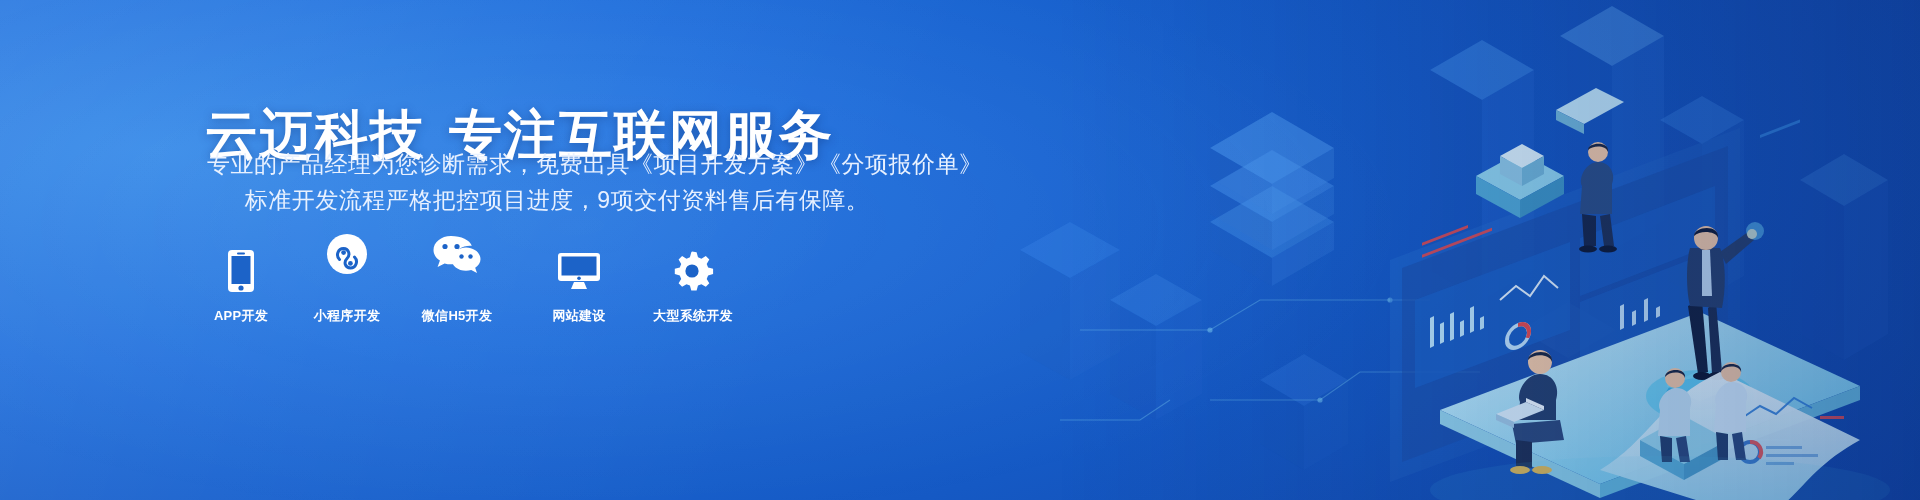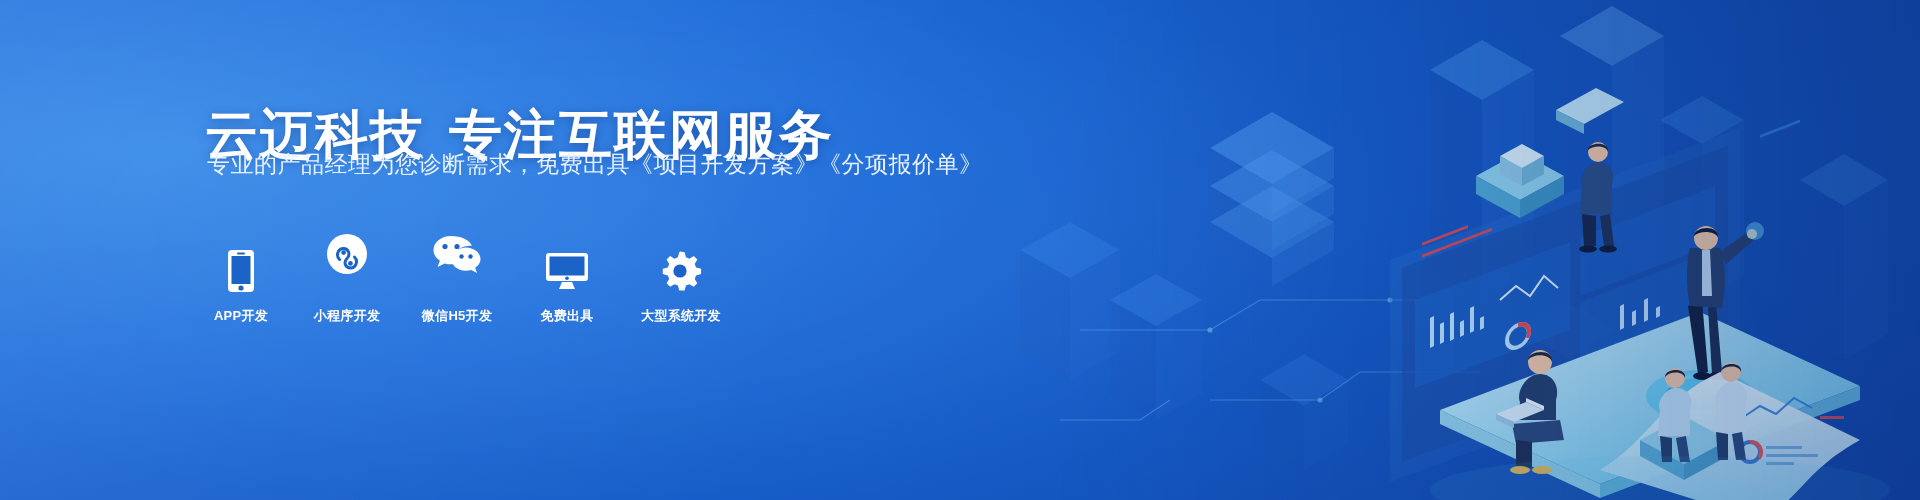--- a/index.html
+++ b/index.html
@@ -345,20 +345,21 @@
   <div class="vignette"></div>
 
   <div class="content">
 
     <h1 class="headline">
       <span>云迈科技</span><span class="gap"></span><span>专注互联网服务</span>
     </h1>
 
     <div class="subtitle">
       <div>专业的产品经理为您诊断需求，免费出具《项目开发方案》《分项报价单》</div>
+      <div>标准开发流程严格把控项目进度，9项交付资料售后有保障。</div>
     </div>
 
     <div class="services">
 
       <div class="service" style="margin-right:34px;">
         <span class="glyph">
           <svg width="32" height="44" viewBox="0 0 32 44">
             <rect x="3" y="1" width="26" height="42" rx="4" ry="4" fill="#ffffff"></rect>
             <rect x="6.5" y="7" width="19" height="28" fill="#1c63c8"></rect>
             <rect x="12" y="3.6" width="8" height="2" rx="1" fill="#1c63c8"></rect>
@@ -373,21 +374,21 @@
           <svg width="42" height="42" viewBox="0 0 42 42">
             <circle cx="21" cy="21" r="20" fill="#ffffff"></circle>
             <path d="M13.5 26.5 C9.5 22.5 12 15.5 17.5 15.5 C23 15.5 24.5 22 21 25.5 C17.5 29 19 35 24.5 35 C30 35 32.5 28 28.5 24" fill="none" stroke="#1c63c8" stroke-width="3" stroke-linecap="round"></path>
             <circle cx="17.6" cy="19.6" r="2.4" fill="#1c63c8"></circle>
             <circle cx="24.4" cy="30.4" r="2.4" fill="#1c63c8"></circle>
           </svg>
         </span>
         <span class="label">小程序开发</span>
       </div>
 
-      <div class="service" style="margin-right:34px;width:80px;gap:17px;">
+      <div class="service" style="margin-right:46px;width:80px;gap:17px;">
         <span class="glyph" style="width:50px;">
           <svg width="50" height="40" viewBox="0 0 50 40">
             <path d="M19 2 C9 2 1.5 8.4 1.5 16 C1.5 20.3 4 24.1 7.9 26.6 L5.6 33 L12.6 29.4 C14.6 30 16.8 30.3 19 30.3 C20 30.3 21 30.2 22 30.1 C21.3 28.6 21 27 21 25.3 C21 17.7 28.6 11.7 38 11.7 C38.6 11.7 39.2 11.7 39.8 11.8 C37.8 6.1 29.3 2 19 2 Z" fill="#ffffff"></path>
             <circle cx="13" cy="12.5" r="2.6" fill="#1c63c8"></circle>
             <circle cx="25" cy="12.5" r="2.6" fill="#1c63c8"></circle>
             <path d="M48.5 25.2 C48.5 18.8 42 13.6 34 13.6 C26 13.6 19.5 18.8 19.5 25.2 C19.5 31.6 26 36.8 34 36.8 C35.8 36.8 37.6 36.5 39.2 36.1 L45 39 L43.2 33.8 C46.4 31.7 48.5 28.6 48.5 25.2 Z" fill="#ffffff"></path>
             <circle cx="29.5" cy="22.5" r="2.2" fill="#1c63c8"></circle>
             <circle cx="38.5" cy="22.5" r="2.2" fill="#1c63c8"></circle>
           </svg>
         </span>
@@ -396,21 +397,21 @@
 
       <div class="service" style="margin-right:34px;">
         <span class="glyph">
           <svg width="44" height="38" viewBox="0 0 44 38">
             <rect x="1" y="1" width="42" height="28" rx="3" ry="3" fill="#ffffff"></rect>
             <rect x="4.5" y="4.5" width="35" height="19" fill="#1c63c8"></rect>
             <circle cx="22" cy="26.2" r="1.8" fill="#1c63c8"></circle>
             <path d="M17 30 L27 30 L30 37 L14 37 Z" fill="#ffffff"></path>
           </svg>
         </span>
-        <span class="label">免费出具</span>
+        <span class="label">网站建设</span>
       </div>
 
       <div class="service" style="width:88px;">
         <span class="glyph" style="width:42px;">
           <svg width="42" height="42" viewBox="0 0 42 42">
             <path d="M21 0.5 L25.6 1.3 L27 6.3 L30.4 7.7 L34.8 5.1 L38.3 8.6 L35.7 13 L37.1 16.4 L42.1 17.8 L42.1 23.1 L37.1 24.5 L35.7 27.9 L38.3 32.3 L34.8 35.8 L30.4 33.2 L27 34.6 L25.6 39.6 L20.3 39.6 L18.9 34.6 L15.5 33.2 L11.1 35.8 L7.6 32.3 L10.2 27.9 L8.8 24.5 L3.8 23.1 L3.8 17.8 L8.8 16.4 L10.2 13 L7.6 8.6 L11.1 5.1 L15.5 7.7 L18.9 6.3 L20.3 1.3 Z" fill="#ffffff" transform="translate(-1,1)"></path>
             <circle cx="20" cy="21" r="6.6" fill="#1c63c8"></circle>
           </svg>
         </span>
         <span class="label">大型系统开发</span>

